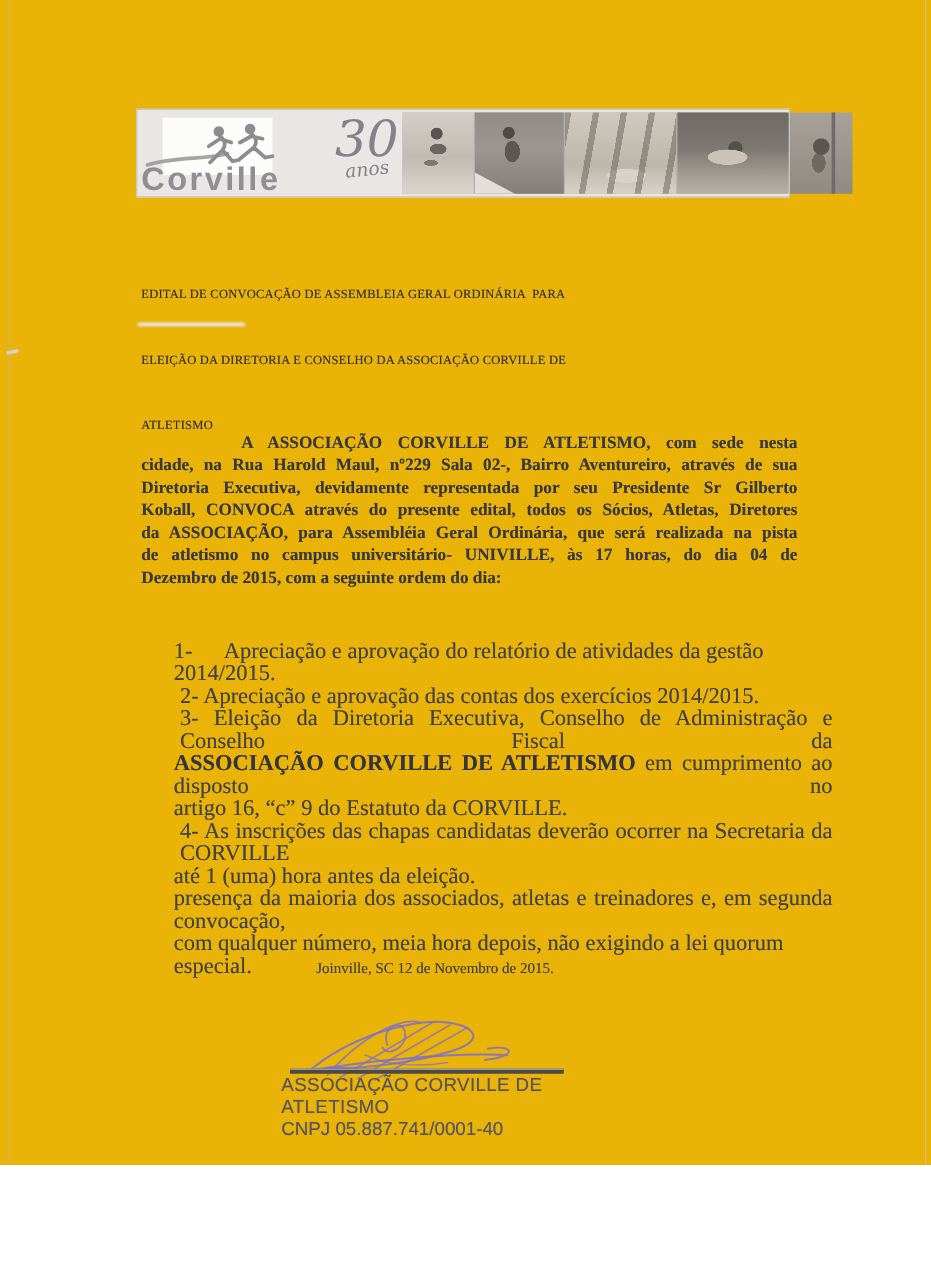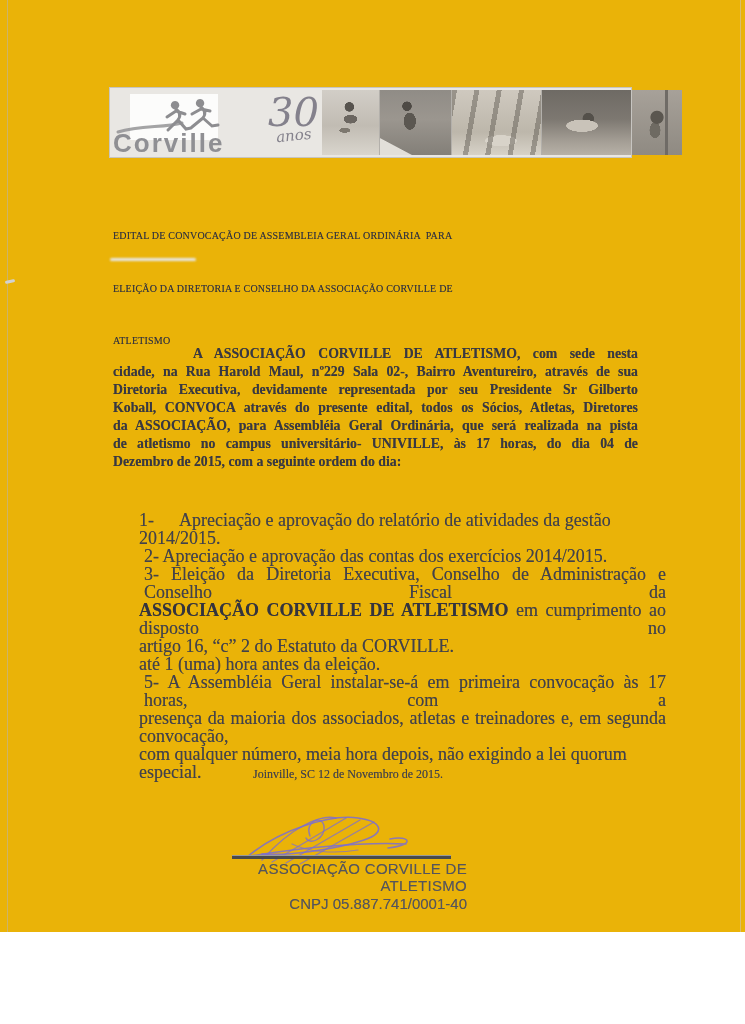--- a/index.html
+++ b/index.html
@@ -70,21 +70,21 @@
   .item-4{margin-bottom:17px;}
   .item-5{margin-bottom:0;}
   .pl5{padding-left:5px;box-sizing:border-box;}
   .bold{font-weight:bold;color:#34343e;}
   .dateline{position:absolute;left:253px;top:767px;font-size:12px;color:#42424c;}
 
   
   .sig-scribble{position:absolute;left:238px;top:810px;width:185px;height:58px;}
   .sig-line{position:absolute;left:232px;top:855px;width:219px;height:3px;
     border-top:1px solid #9a9a9a;background:#4a4a4a;}
-  .stamp{position:absolute;left:225px;top:860px;width:242px;text-align:right;
+  .stamp{position:absolute;left:225px;top:860px;width:242px;text-align:left;
     font-family:"Liberation Sans",sans-serif;color:#55555c;
     text-shadow:0 0 .6px rgba(85,85,95,.5);}
   .stamp-org{font-size:15px;line-height:17px;letter-spacing:.3px;}
   .stamp-cnpj{font-size:15px;line-height:18px;margin-top:1px;}
   .stamp-name{font-size:24px;line-height:28px;font-weight:bold;font-style:italic;
     letter-spacing:1px;margin-top:20px;color:#525259;white-space:nowrap;}
   .stamp-role{font-size:20px;line-height:18px;font-weight:normal;letter-spacing:1.5px;}
 </style>
 </head>
 <body>
@@ -140,27 +140,27 @@
   <div class="agenda ink">
     <div class="item item-1">
       <span class="num">1-</span><span>Apreciação e aprovação do relatório de atividades da gestão 2014/2015.</span>
     </div>
     <div class="item item-2">
       <span>2- Apreciação e aprovação das contas dos exercícios 2014/2015.</span>
     </div>
     <div class="item item-3">
       <div class="stretch pl5">3- Eleição da Diretoria Executiva, Conselho de Administração e Conselho Fiscal da</div>
       <div class="stretch"><span class="bold">ASSOCIAÇÃO CORVILLE DE ATLETISMO</span><span> em cumprimento ao disposto no</span></div>
-      <div>artigo 16, “c” 2 do Estatuto da CORVILLE.</div>
+      <div>artigo 16, “c” 9 do Estatuto da CORVILLE.</div>
     </div>
     <div class="item item-4">
+      <div class="stretch pl5">4- As inscrições das chapas candidatas deverão ocorrer na Secretaria da CORVILLE</div>
       <div>até 1 (uma) hora antes da eleição.</div>
     </div>
     <div class="item item-5">
-      <div class="stretch pl5">5- A Assembléia Geral instalar-se-á em primeira convocação às 17 horas, com a</div>
       <div class="stretch">presença da maioria dos associados, atletas e treinadores e, em segunda convocação,</div>
       <div>com qualquer número, meia hora depois, não exigindo a lei quorum especial.</div>
     </div>
   </div>
 
   <div class="dateline ink">Joinville, SC 12 de Novembro de 2015.</div>
 
   <svg class="sig-scribble" viewBox="0 0 185 58" fill="none" stroke="#7a6dd4" stroke-linecap="round">
     <path d="M8,48 C40,20 92,4 120,8 C142,11 150,22 126,30 C96,40 48,46 24,44" stroke-width="1.6" opacity=".85"></path>
     <path d="M24,50 C54,16 84,4 98,8" stroke-width="1.4" opacity=".8"></path>

